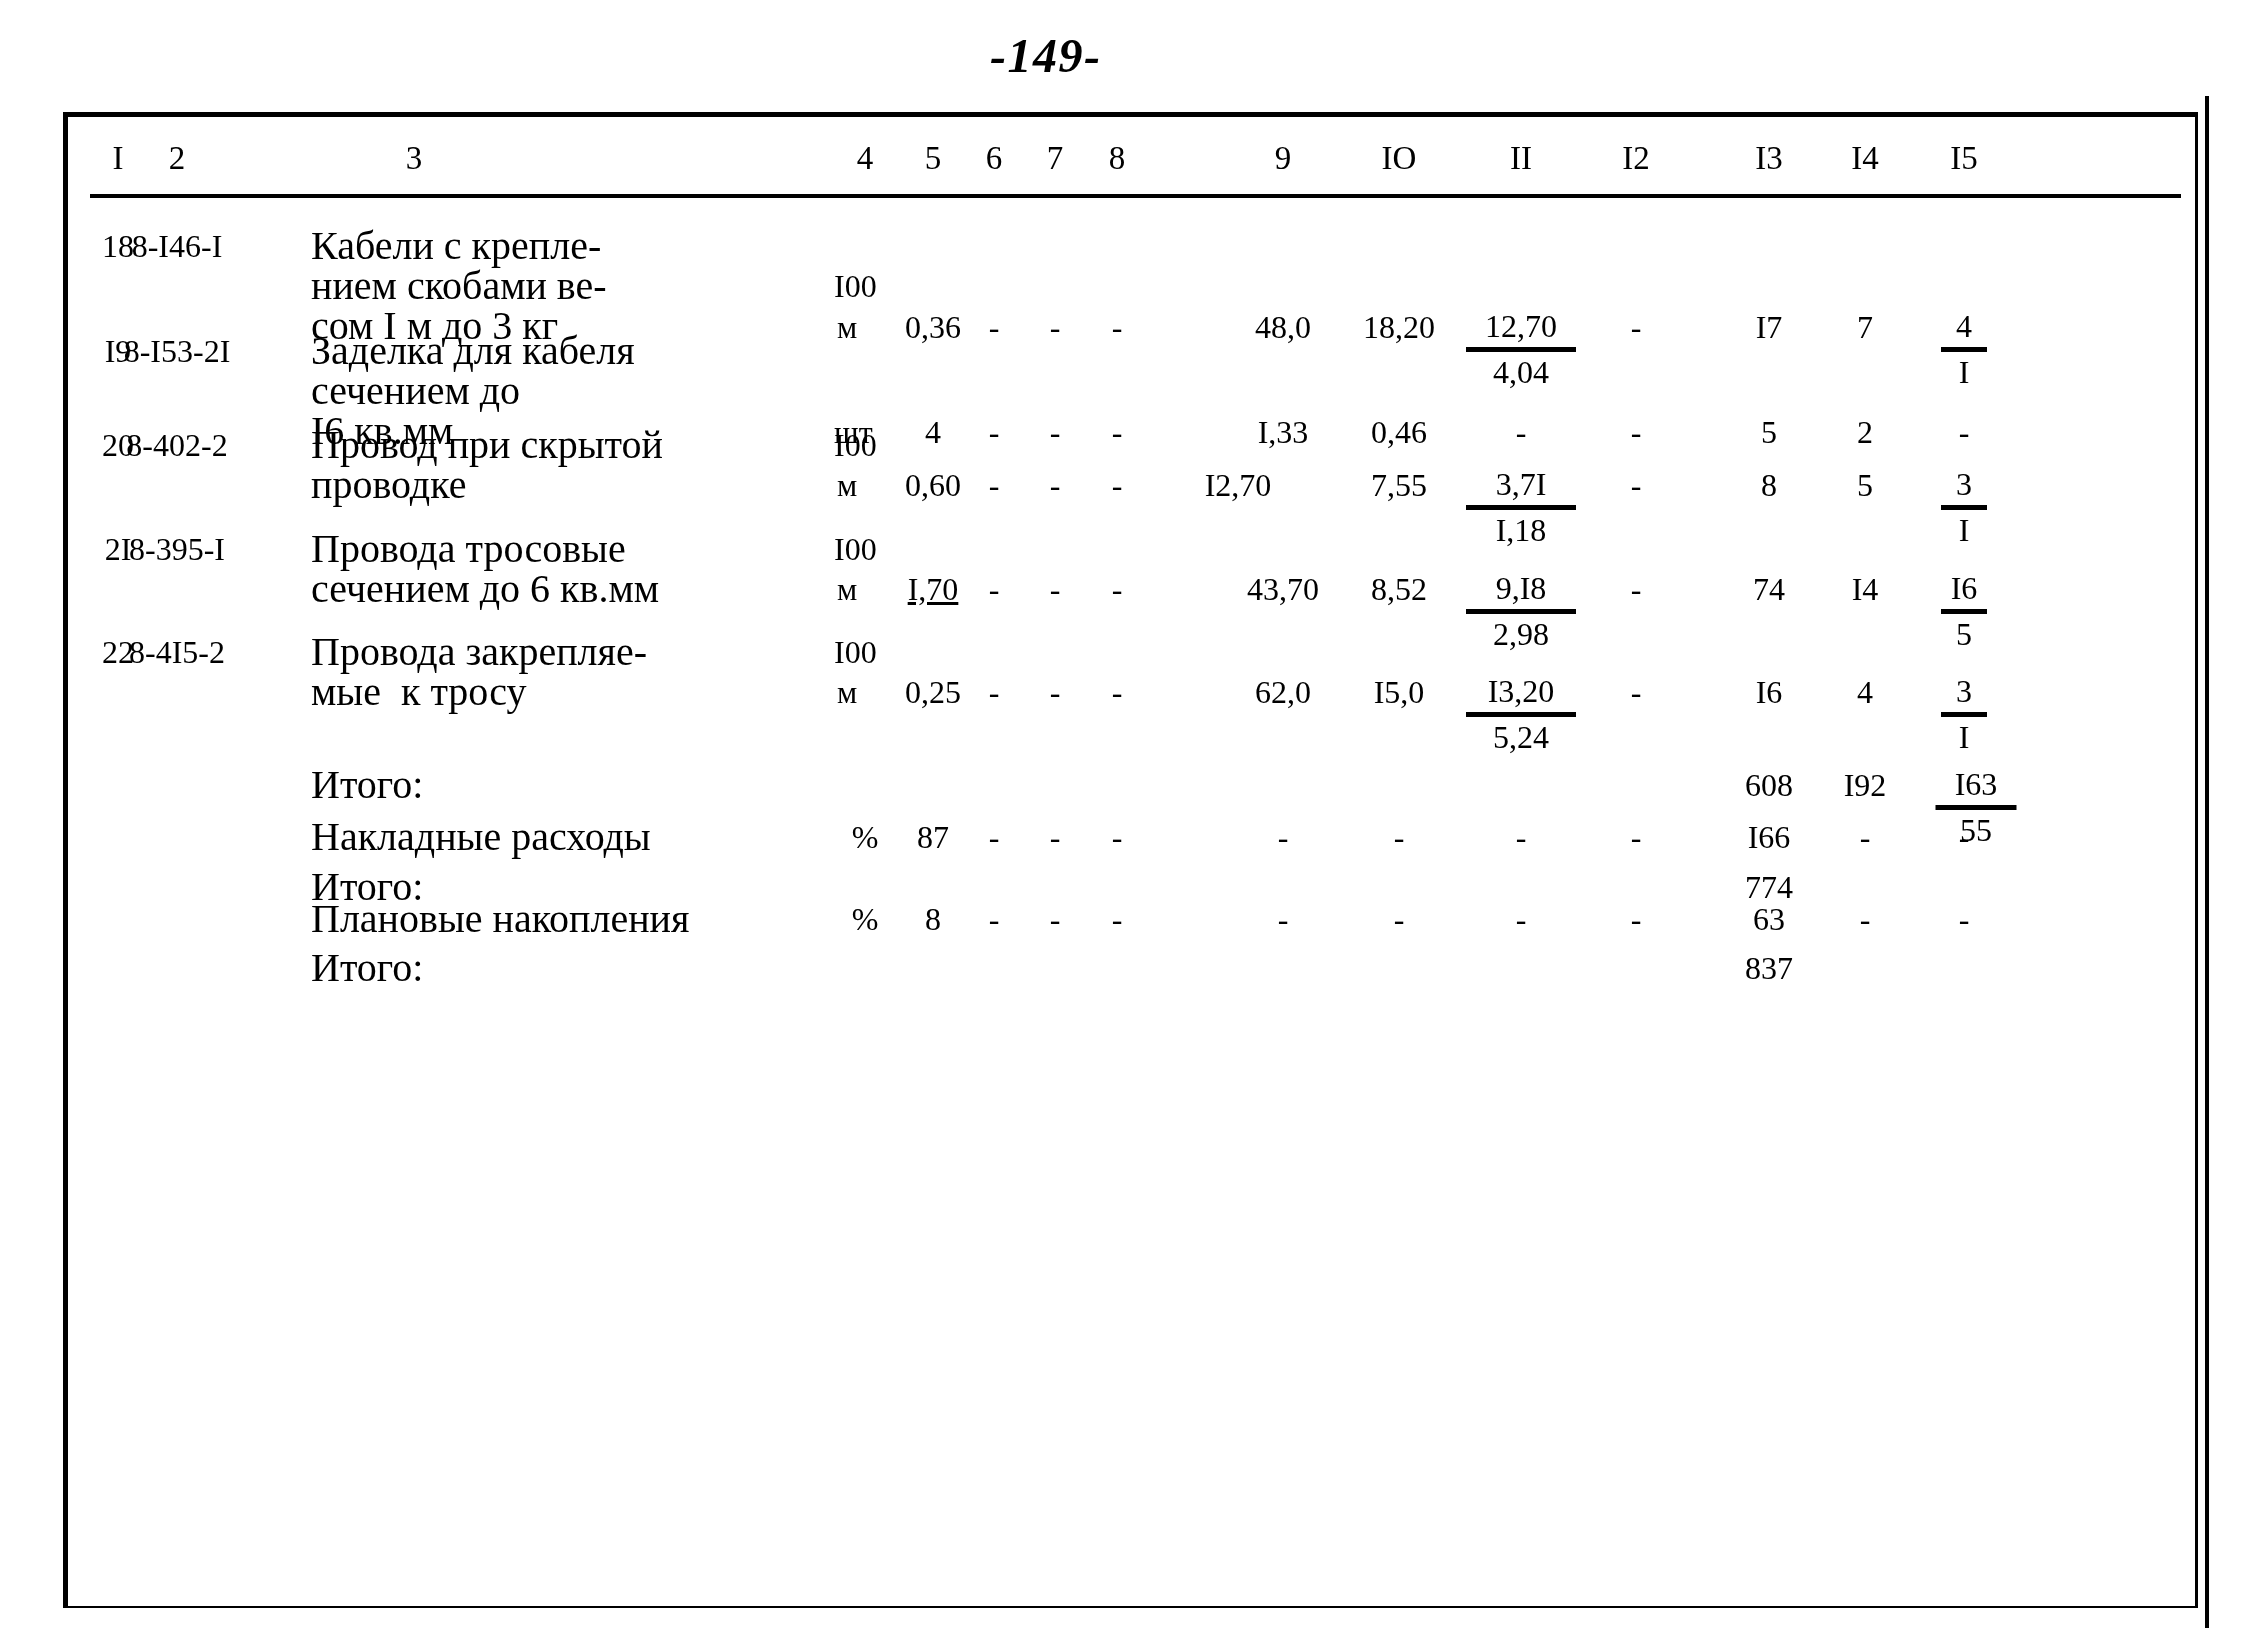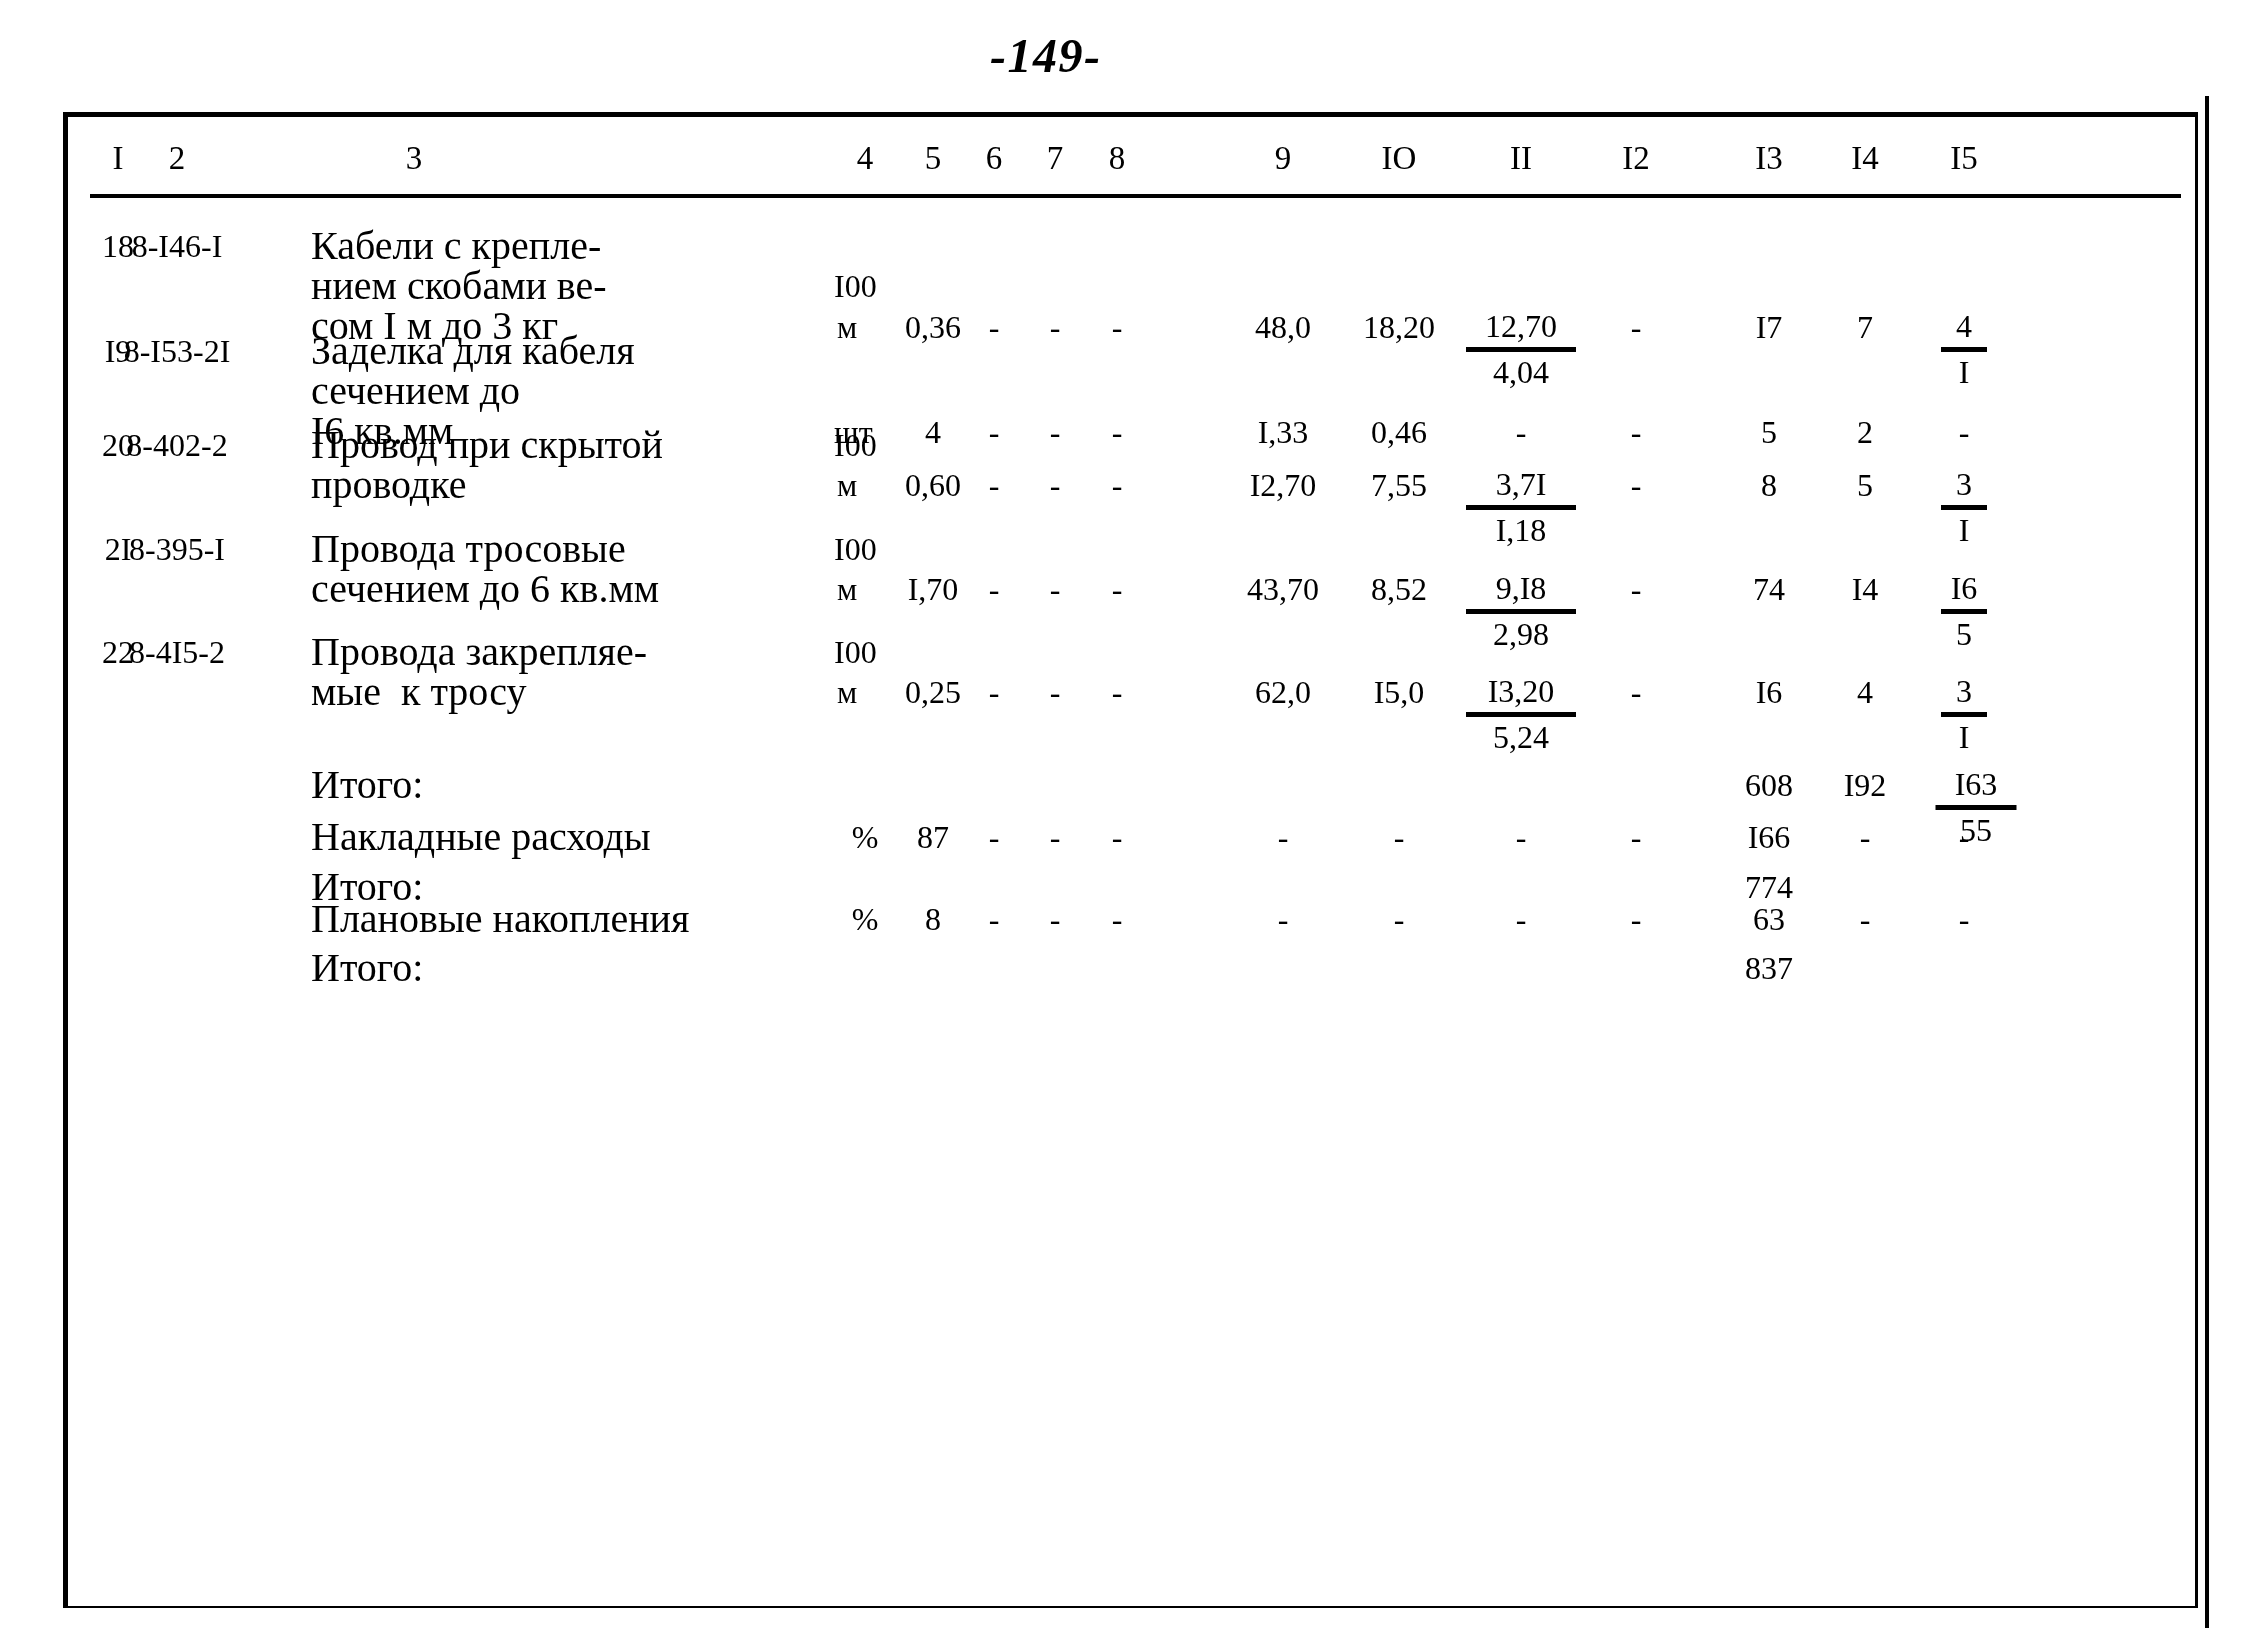--- a/index.html
+++ b/index.html
@@ -196,21 +196,21 @@
         <div class="cell c-center" style="left: 50px; top: 0px;">20</div>
         <div class="cell c-center" style="left: 109px; top: 0px;">8-402-2</div>
         <div class="desc" style="left: 243px; top: 0px;">Провод при скрытой
 проводке</div>
         <div class="cell c-left" style="left: 766px; top: 0px;">I00</div>
         <div class="cell c-left" style="left: 769px; top: 40px;">м</div>
         <div class="cell c-center" style="left: 865px; top: 40px;">0,60</div>
         <div class="cell c-center" style="left: 926px; top: 40px;">-</div>
         <div class="cell c-center" style="left: 987px; top: 40px;">-</div>
         <div class="cell c-center" style="left: 1049px; top: 40px;">-</div>
-        <div class="cell c-center" style="left: 1215px; top: 40px;">I2,70</div>
+        <div class="cell c-center" style="left: 1170px; top: 40px;">I2,70</div>
         <div class="cell c-center" style="left: 1331px; top: 40px;">7,55</div>
         <div class="cell c-center" style="left: 1568px; top: 40px;">-</div>
         <div class="cell c-center" style="left: 1701px; top: 40px;">8</div>
         <div class="cell c-center" style="left: 1797px; top: 40px;">5</div>
         <div class="frac" style="left: 1453px; top: 40px;">
           <span class="num">3,7I</span>
           <span class="bar" style="width: 110px;"></span>
           <span class="den">I,18</span>
         </div>
         <div class="frac" style="left: 1896px; top: 40px;">
@@ -219,21 +219,21 @@
           <span class="den">I</span>
         </div>
       </div>
       <div class="row" style="top: 412px;">
         <div class="cell c-center" style="left: 50px; top: 0px;">2I</div>
         <div class="cell c-center" style="left: 109px; top: 0px;">8-395-I</div>
         <div class="desc" style="left: 243px; top: 0px;">Провода тросовые
 сечением до 6 кв.мм</div>
         <div class="cell c-left" style="left: 766px; top: 0px;">I00</div>
         <div class="cell c-left" style="left: 769px; top: 40px;">м</div>
-        <div class="cell c-center" style="left: 865px; top: 40px;">I,70</div>
+        <div class="cell c-center" style="left: 865px; top: 40px; text-decoration: underline;">I,70</div>
         <div class="cell c-center" style="left: 926px; top: 40px;">-</div>
         <div class="cell c-center" style="left: 987px; top: 40px;">-</div>
         <div class="cell c-center" style="left: 1049px; top: 40px;">-</div>
         <div class="cell c-center" style="left: 1215px; top: 40px;">43,70</div>
         <div class="cell c-center" style="left: 1331px; top: 40px;">8,52</div>
         <div class="cell c-center" style="left: 1568px; top: 40px;">-</div>
         <div class="cell c-center" style="left: 1701px; top: 40px;">74</div>
         <div class="cell c-center" style="left: 1797px; top: 40px;">I4</div>
         <div class="frac" style="left: 1453px; top: 40px;">
           <span class="num">9,I8</span>

